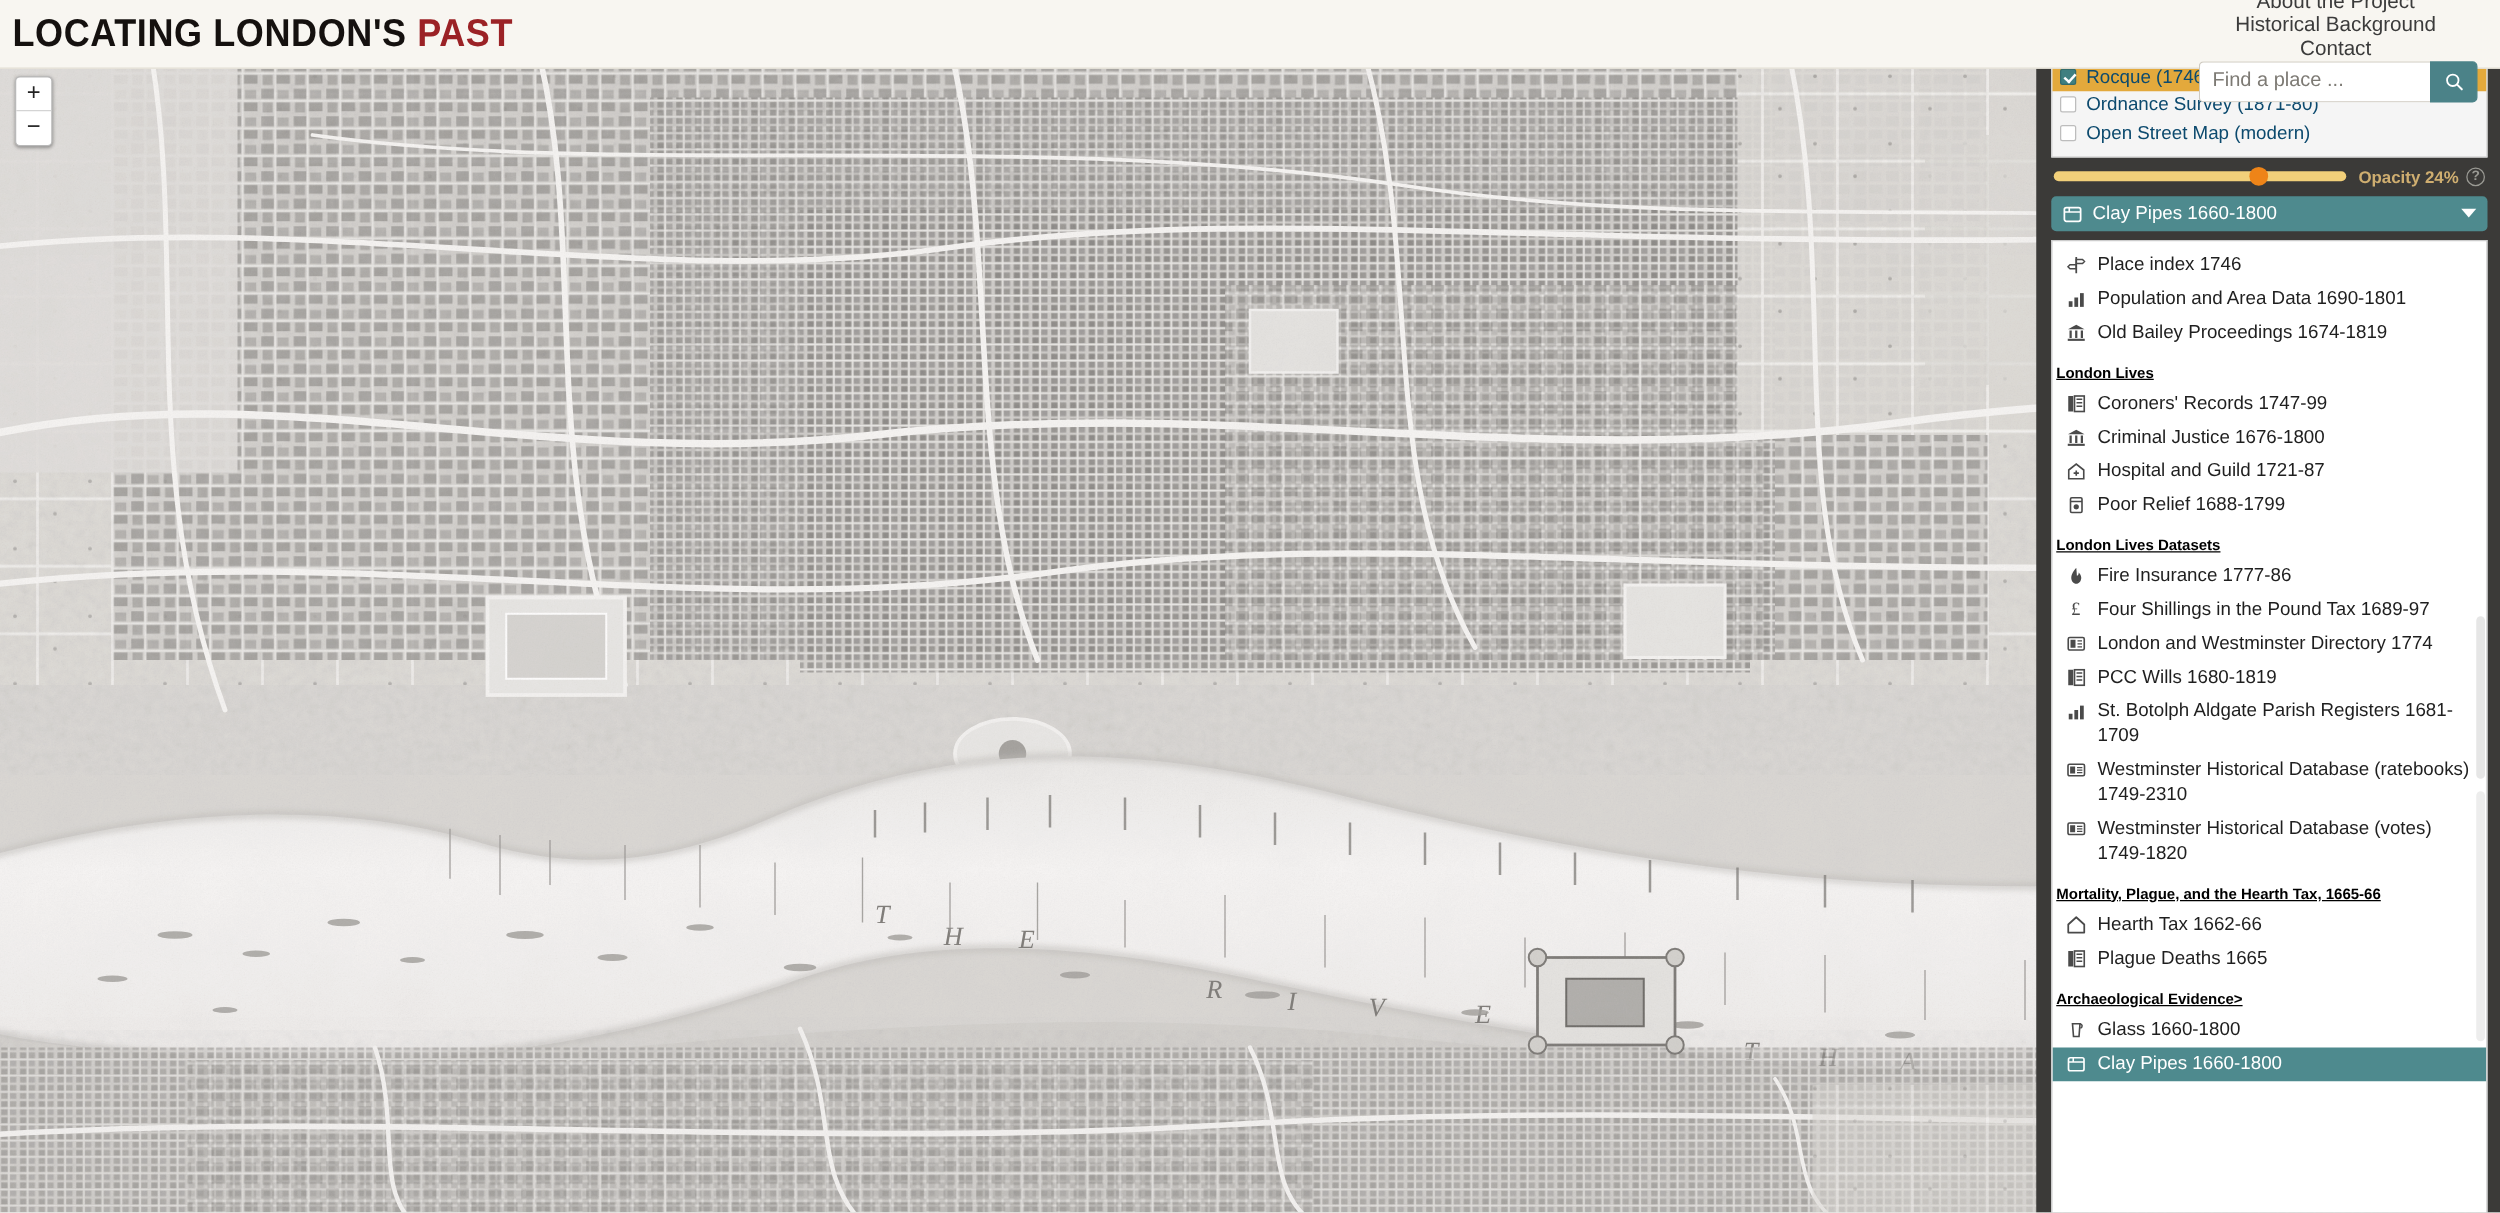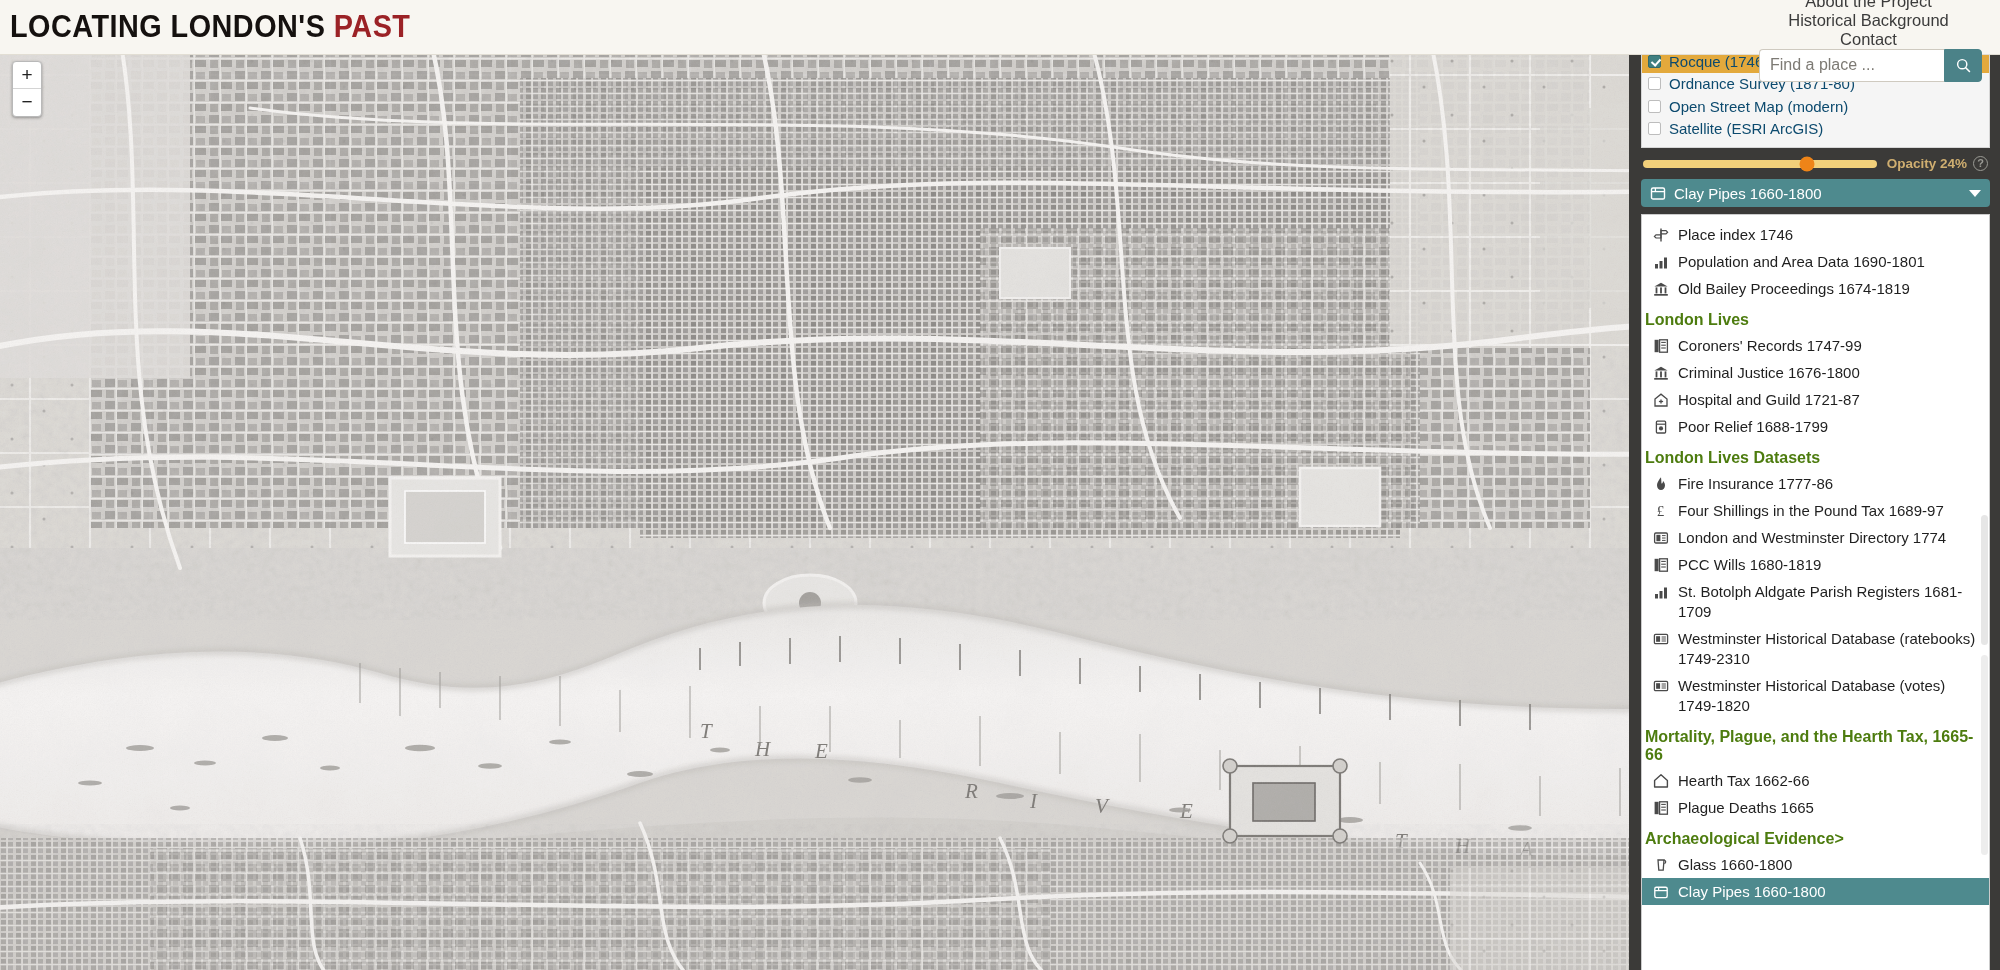--- a/index.html
+++ b/index.html
@@ -192,23 +192,24 @@
     line-height: 20px;
     cursor: pointer;
   }
   .dd-item.sel { background: #4e8a8e; color: #fff; }
   .dd-item .ic {
     flex: 0 0 auto; width: 17px; height: 17px;
     margin-right: 9px; margin-top: 1.5px;
     display: flex; align-items: center; justify-content: center;
   }
   .dd-group {
-    font-size: 16px; font-weight: bold; color: #4d7c0f;
+    font-size: 12px; font-weight: bold; color: #000000;
     padding: 9px 8px 3px 3px;
     line-height: 18px;
+    text-decoration: underline;
   }
   .dd-scroll {
     position: absolute; right: 1px; top: 300px;
     width: 7px; height: 130px;
     background: #e6e6e6; border-radius: 4px;
   }
   .dd-scroll2 {
     position: absolute; right: 1px; top: 440px;
     width: 7px; height: 200px;
     background: #ededed; border-radius: 4px;
@@ -463,24 +464,20 @@
         <span>Rocque (1746)</span>
       </div>
       <div class="bm-row">
         <span class="cbx"></span>
         <span>Ordnance Survey (1871-80)</span>
       </div>
       <div class="bm-row">
         <span class="cbx"></span>
         <span>Open Street Map (modern)</span>
       </div>
-      <div class="bm-row">
-        <span class="cbx"></span>
-        <span>Satellite (ESRI ArcGIS)</span>
-      </div>
     </div>
 
     <div class="opacity-row">
       <div class="slider">
         <div class="knob" id="opknob" style="left: 70%;"></div>
       </div>
       <span class="op-label">Opacity 24%</span>
       <span class="help-ic">?</span>
     </div>
 

